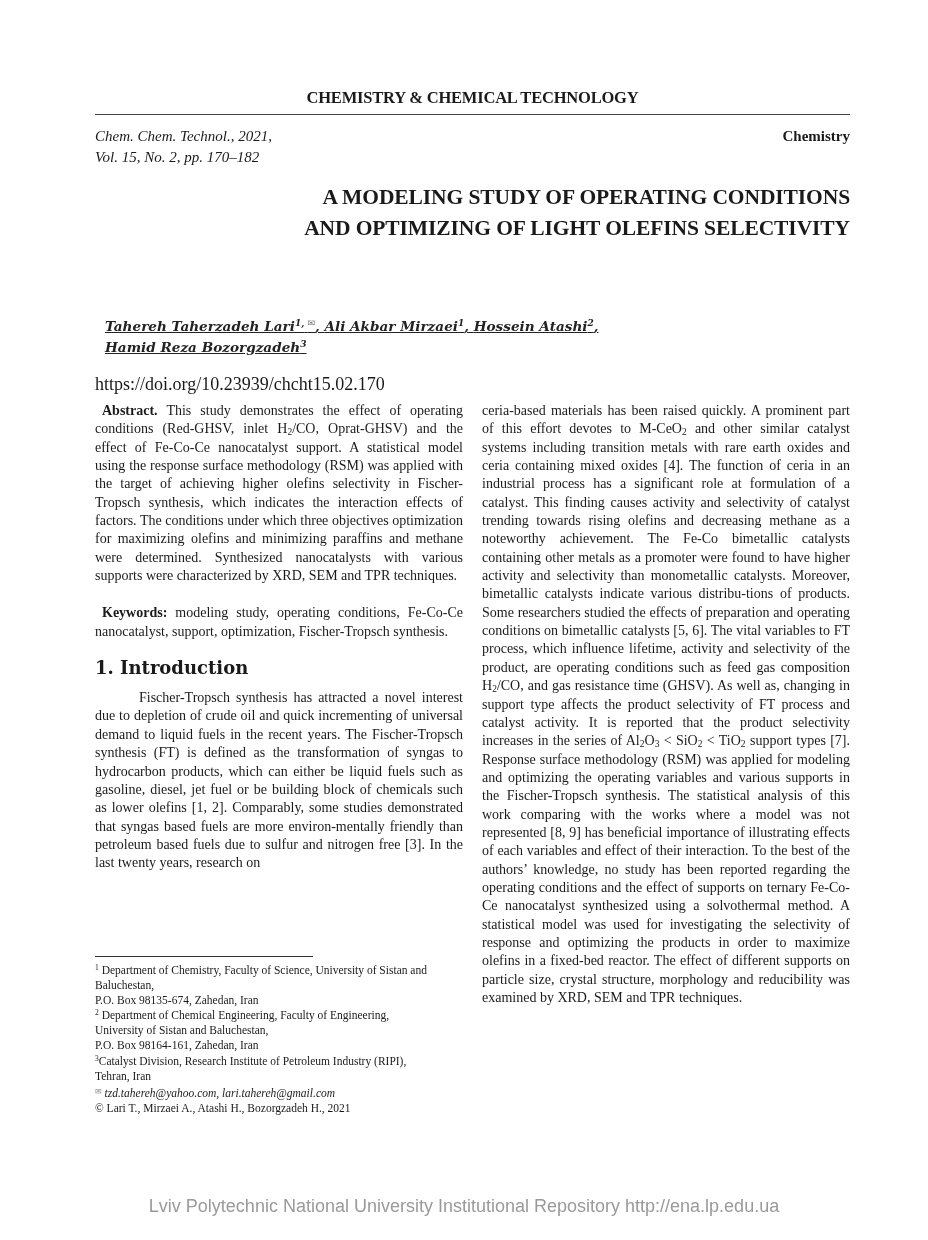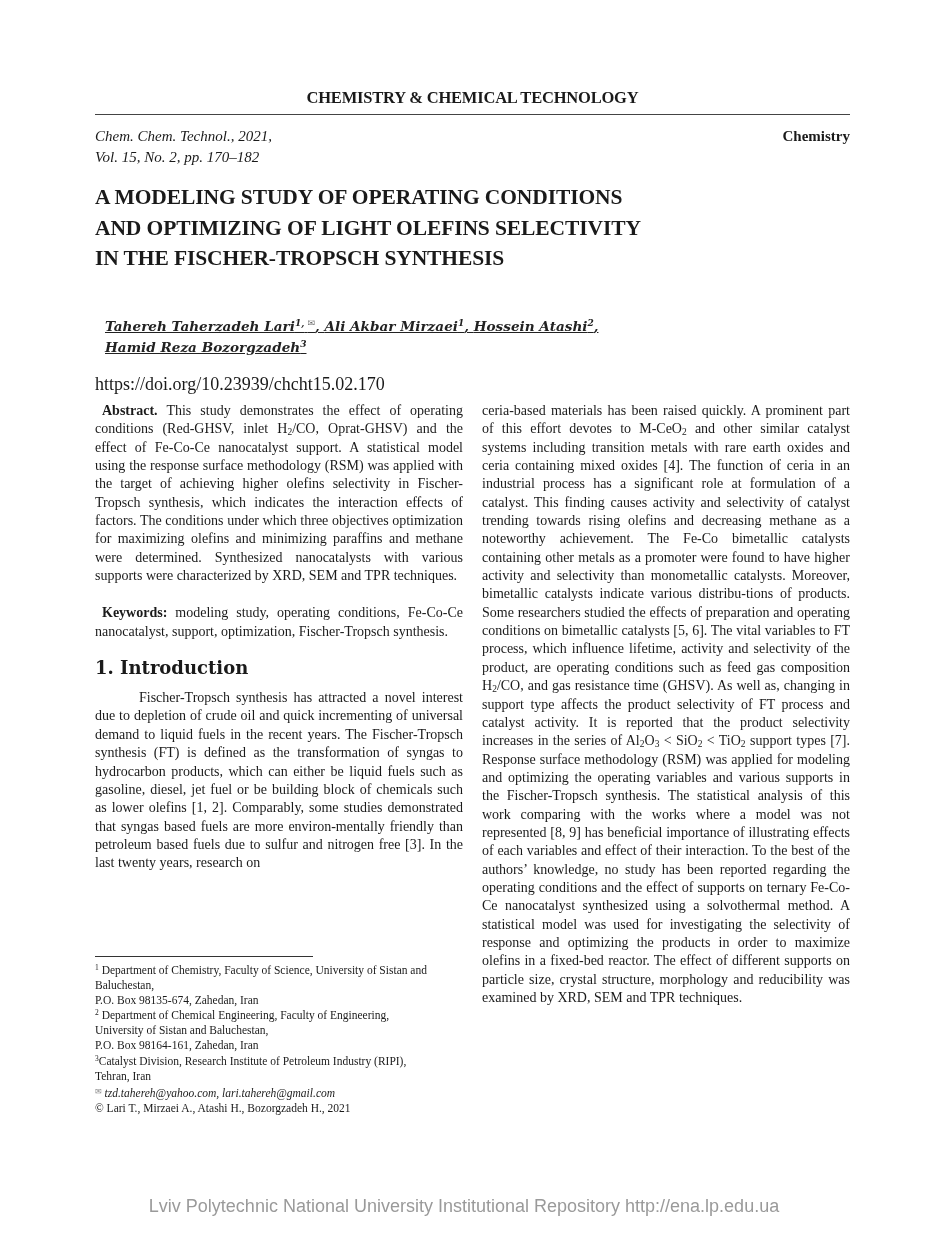--- a/index.html
+++ b/index.html
@@ -3,21 +3,21 @@
 <meta charset="utf-8">
 <style>
   html, body { margin: 0; padding: 0; background: #ffffff; }
   body { width: 928px; height: 1240px; position: relative; overflow: hidden;
          font-family: "Liberation Serif", "DejaVu Serif", serif; color: #1a1a1a; }
   .journal-head { position: absolute; top: 88px; left: 95px; width: 755px; text-align: center;
          font-family: "Liberation Serif", serif; font-weight: bold; font-size: 16.5px; letter-spacing: -0.2px; }
   .head-rule { position: absolute; top: 114px; left: 95px; width: 755px; height: 1px; background: #444; }
   .cite { position: absolute; top: 126px; left: 95px; font-style: italic; font-size: 15px; line-height: 21px; }
   .section-tag { position: absolute; top: 126px; right: 78px; font-weight: bold; font-size: 15px; line-height: 21px; }
-  .title { position: absolute; top: 182px; left: 95px; width: 755px; text-align: left;
+  .title { position: absolute; top: 182px; left: 95px; width: 755px; text-align: right;
          font-weight: bold; font-size: 21.5px; line-height: 30.5px; letter-spacing: -0.1px; }
   .authors { position: absolute; top: 316px; left: 105px; width: 755px; text-align: left;
          font-family: "DejaVu Serif", serif; font-style: italic; font-weight: bold; font-size: 13.6px; line-height: 21px; color:#222;text-decoration:underline; }
   .authors sup { font-size: 9px; vertical-align: 5px; line-height: 0; }
   .env { font-style: normal; font-weight: normal; font-size: 9px; color:#666; }
   .doi { position: absolute; top: 374px; left: 95px; font-size: 18px; }
   .col { position: absolute; width: 368px; font-size: 14px; line-height: 18.35px; text-align: justify; }
   .col-left { left: 95px; top: 402px; }
   .col-right { left: 482px; top: 402px; }
   .col p { margin: 0; }
@@ -43,21 +43,20 @@
 
 <div class="cite">
   <div>Chem. Chem. Technol., 2021,</div>
   <div>Vol. 15, No. 2, pp. 170–182</div>
 </div>
 <div class="section-tag">Chemistry</div>
 
 <div class="title">
   <div>A MODELING STUDY OF OPERATING CONDITIONS</div>
   <div>AND OPTIMIZING OF LIGHT OLEFINS SELECTIVITY</div>
-  <div>IN THE FISCHER-TROPSCH SYNTHESIS</div>
 </div>
 
 <div class="authors">
   <div>
     <span>Tahereh Taherzadeh Lari</span><sup><span>1,</span> <span class="env">✉</span></sup>,
     <span>Ali Akbar Mirzaei</span><sup>1</sup>,
     <span>Hossein Atashi</span><sup>2</sup>,
   </div>
   <div>
     <span>Hamid Reza Bozorgzadeh</span><sup>3</sup>

